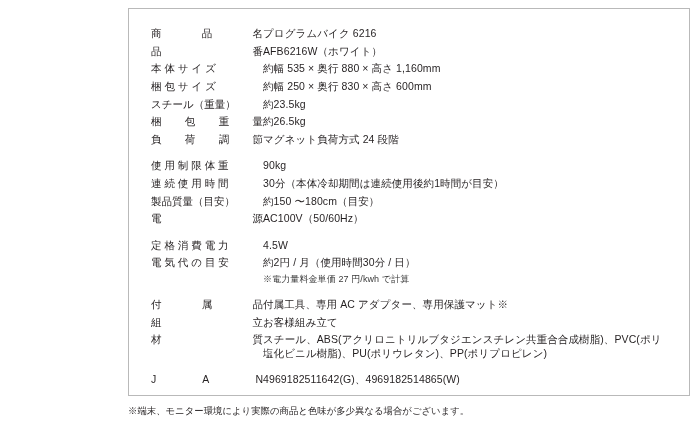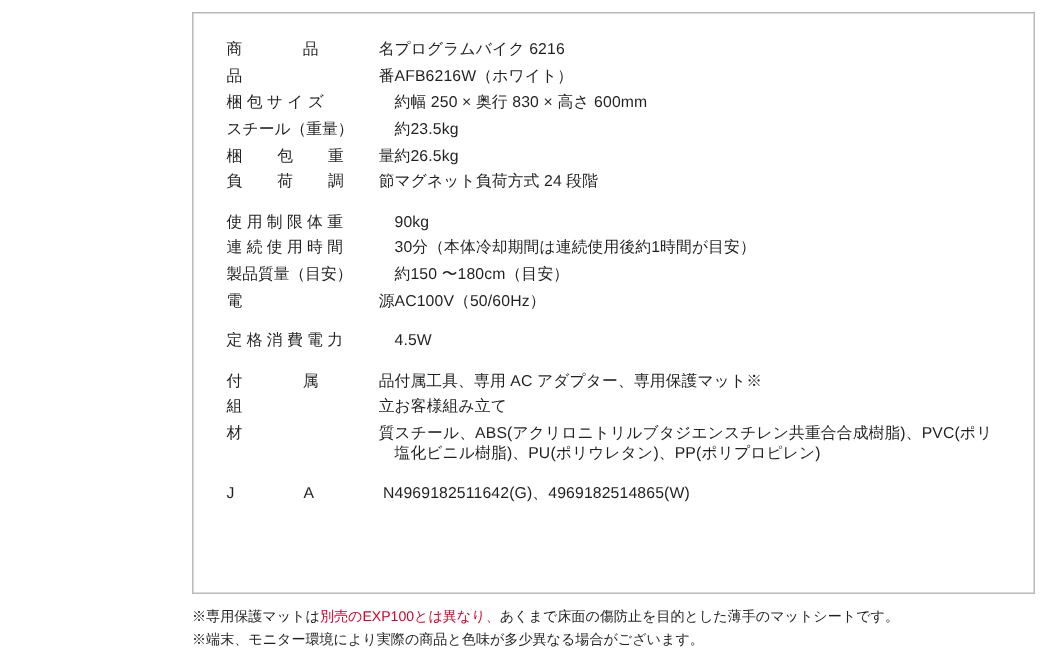--- a/index.html
+++ b/index.html
@@ -98,20 +98,28 @@
                 <span>品</span>
                 <span>番</span>
               </div>
             </td>
             <td class="value">
               <div>AFB6216W（ホワイト）</div>
             </td>
           </tr>
           <tr>
             <td class="label">
+              <div class="lbl nospread"><span>本 体 サ イ ズ</span></div>
+            </td>
+            <td class="value">
+              <div>約幅 535 × 奥行 880 × 高さ 1,160mm</div>
+            </td>
+          </tr>
+          <tr>
+            <td class="label">
               <div class="lbl nospread"><span>梱 包 サ イ ズ</span></div>
             </td>
             <td class="value">
               <div>約幅 250 × 奥行 830 × 高さ 600mm</div>
             </td>
           </tr>
           <tr>
             <td class="label">
               <div class="lbl nospread"><span>スチール（重量）</span></div>
             </td>
@@ -181,20 +189,29 @@
             </td>
           </tr>
           <tr class="gap">
             <td class="label">
               <div class="lbl nospread"><span>定 格 消 費 電 力</span></div>
             </td>
             <td class="value">
               <div>4.5W</div>
             </td>
           </tr>
+          <tr>
+            <td class="label">
+              <div class="lbl nospread"><span>電 気 代 の 目 安</span></div>
+            </td>
+            <td class="value">
+              <div>約2円 / 月（使用時間30分 / 日）</div>
+              <div class="note">※電力量料金単価 27 円/kwh で計算</div>
+            </td>
+          </tr>
           <tr class="gap">
             <td class="label">
               <div class="lbl">
                 <span>付</span>
                 <span>属</span>
                 <span>品</span>
               </div>
             </td>
             <td class="value">
               <div>付属工具、専用 AC アダプター、専用保護マット※</div>
@@ -232,19 +249,16 @@
             </td>
             <td class="value">
               <div>4969182511642(G)、4969182514865(W)</div>
             </td>
           </tr>
         </tbody>
     </table>
   </div>
 
   <div class="footnotes">
-    <div>
-      <span>※専用保護マットは</span><span class="red">別売のEXP100とは異なり、</span><span>あくまで床面の傷防止を目的とした薄手のマットシートです。</span>
-    </div>
     <div>※端末、モニター環境により実際の商品と色味が多少異なる場合がございます。</div>
   </div>
 
 </div>
 
 </body></html>

